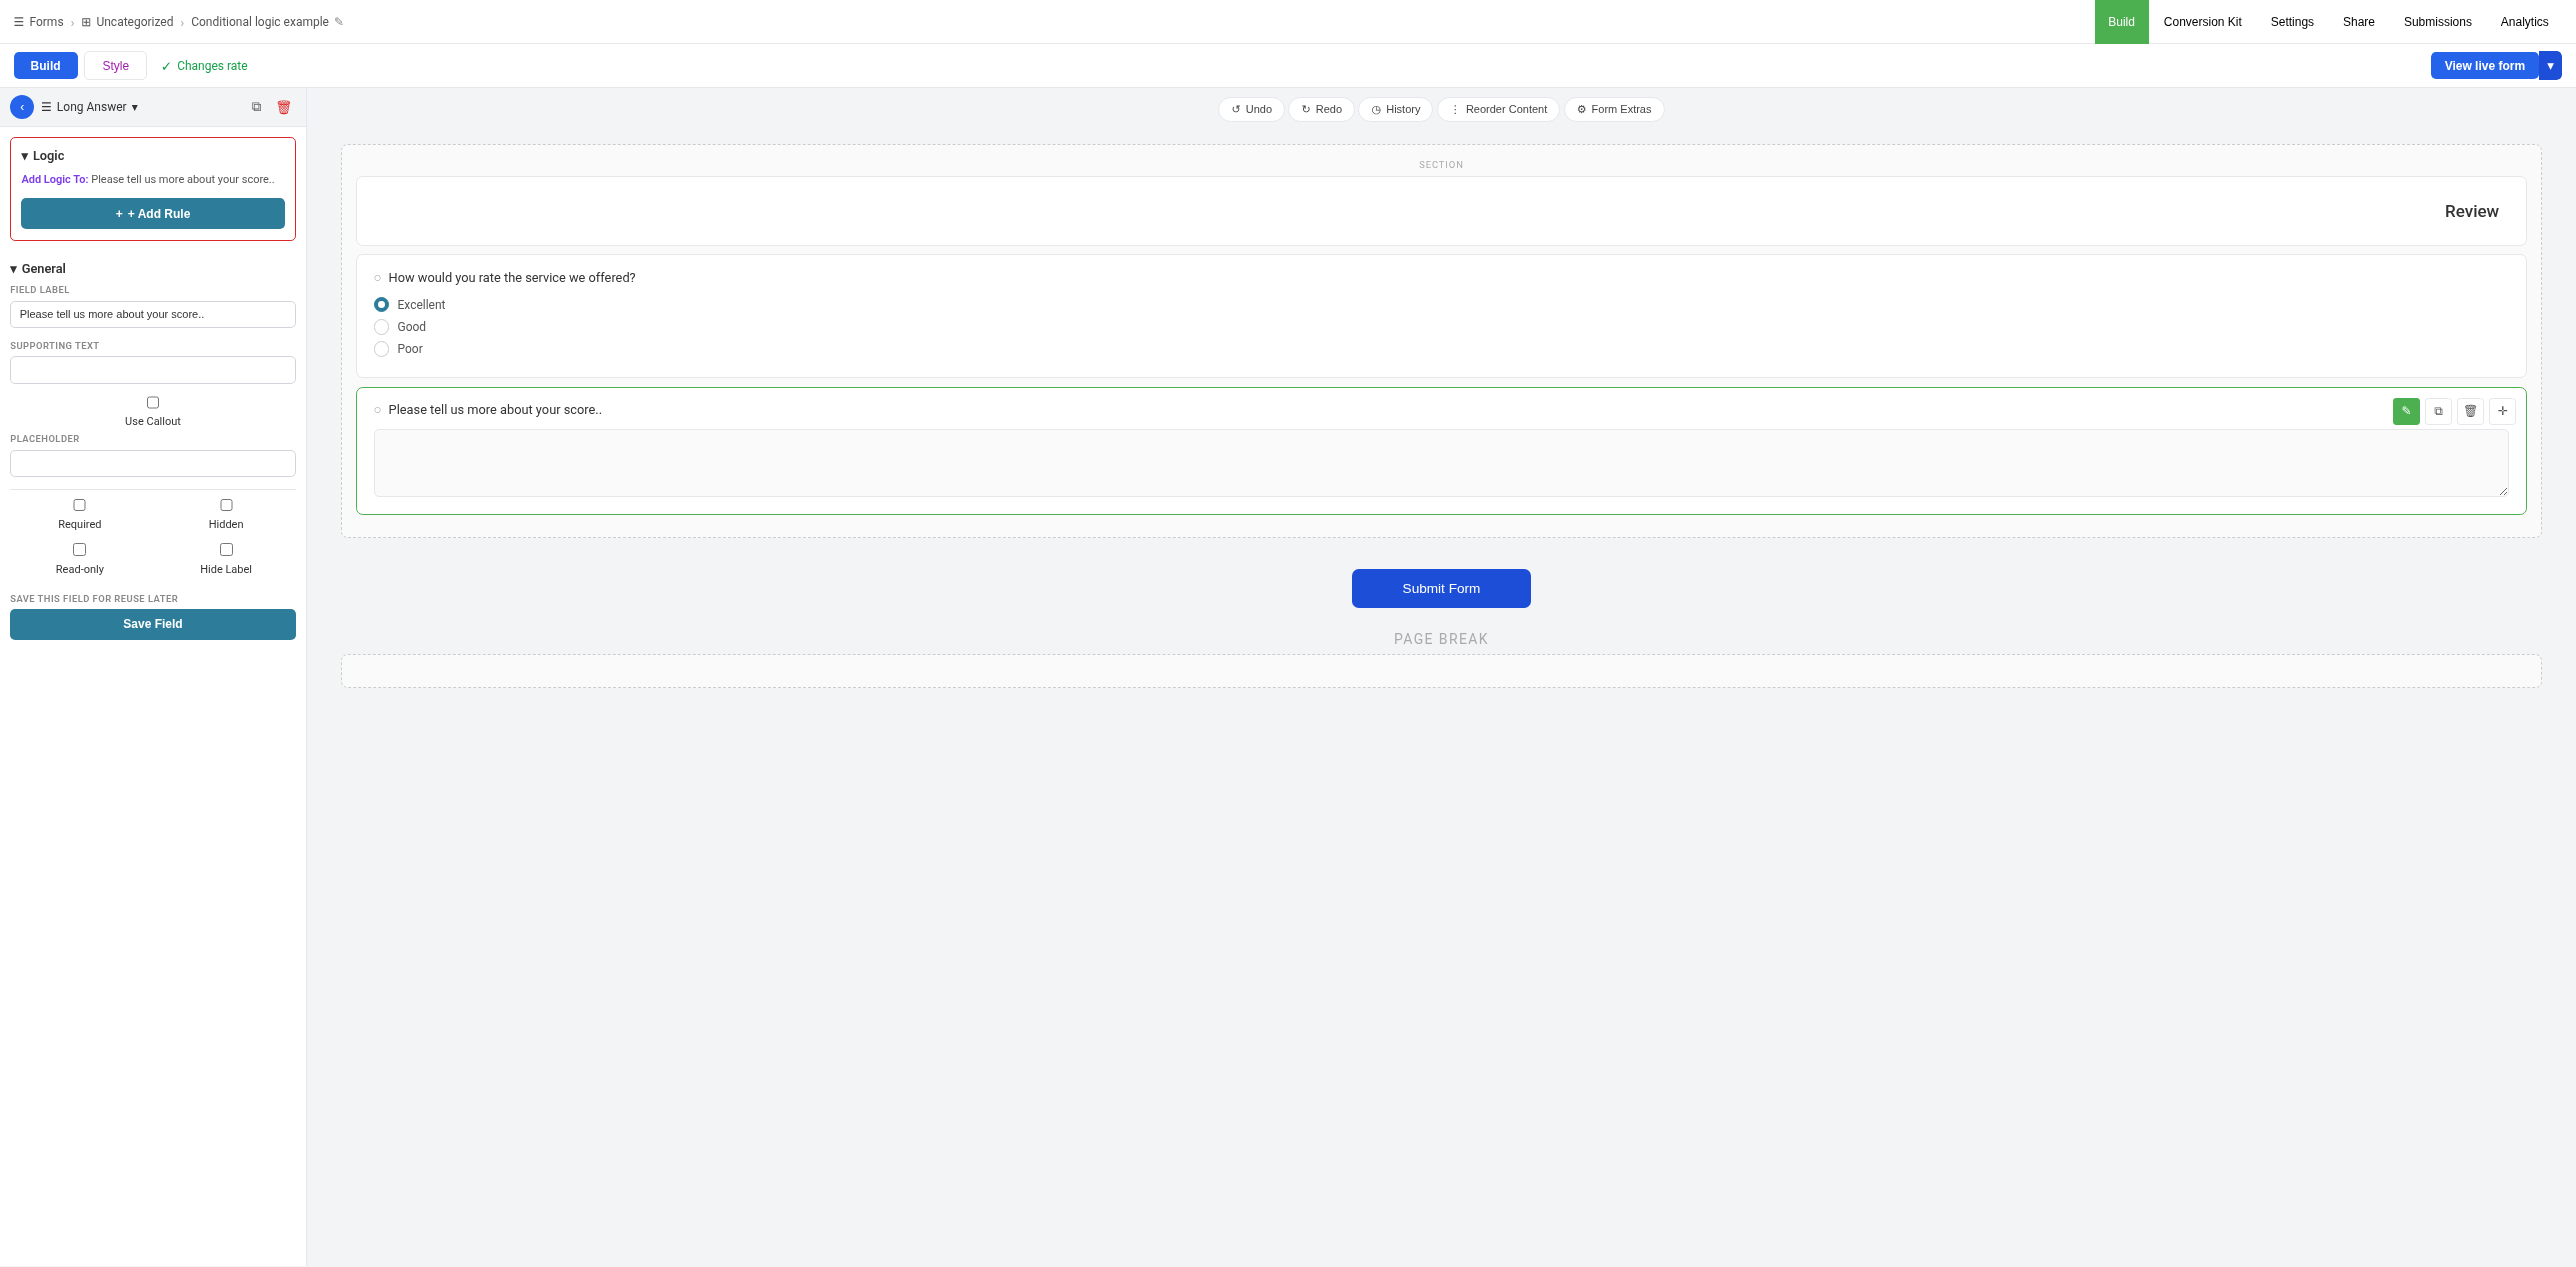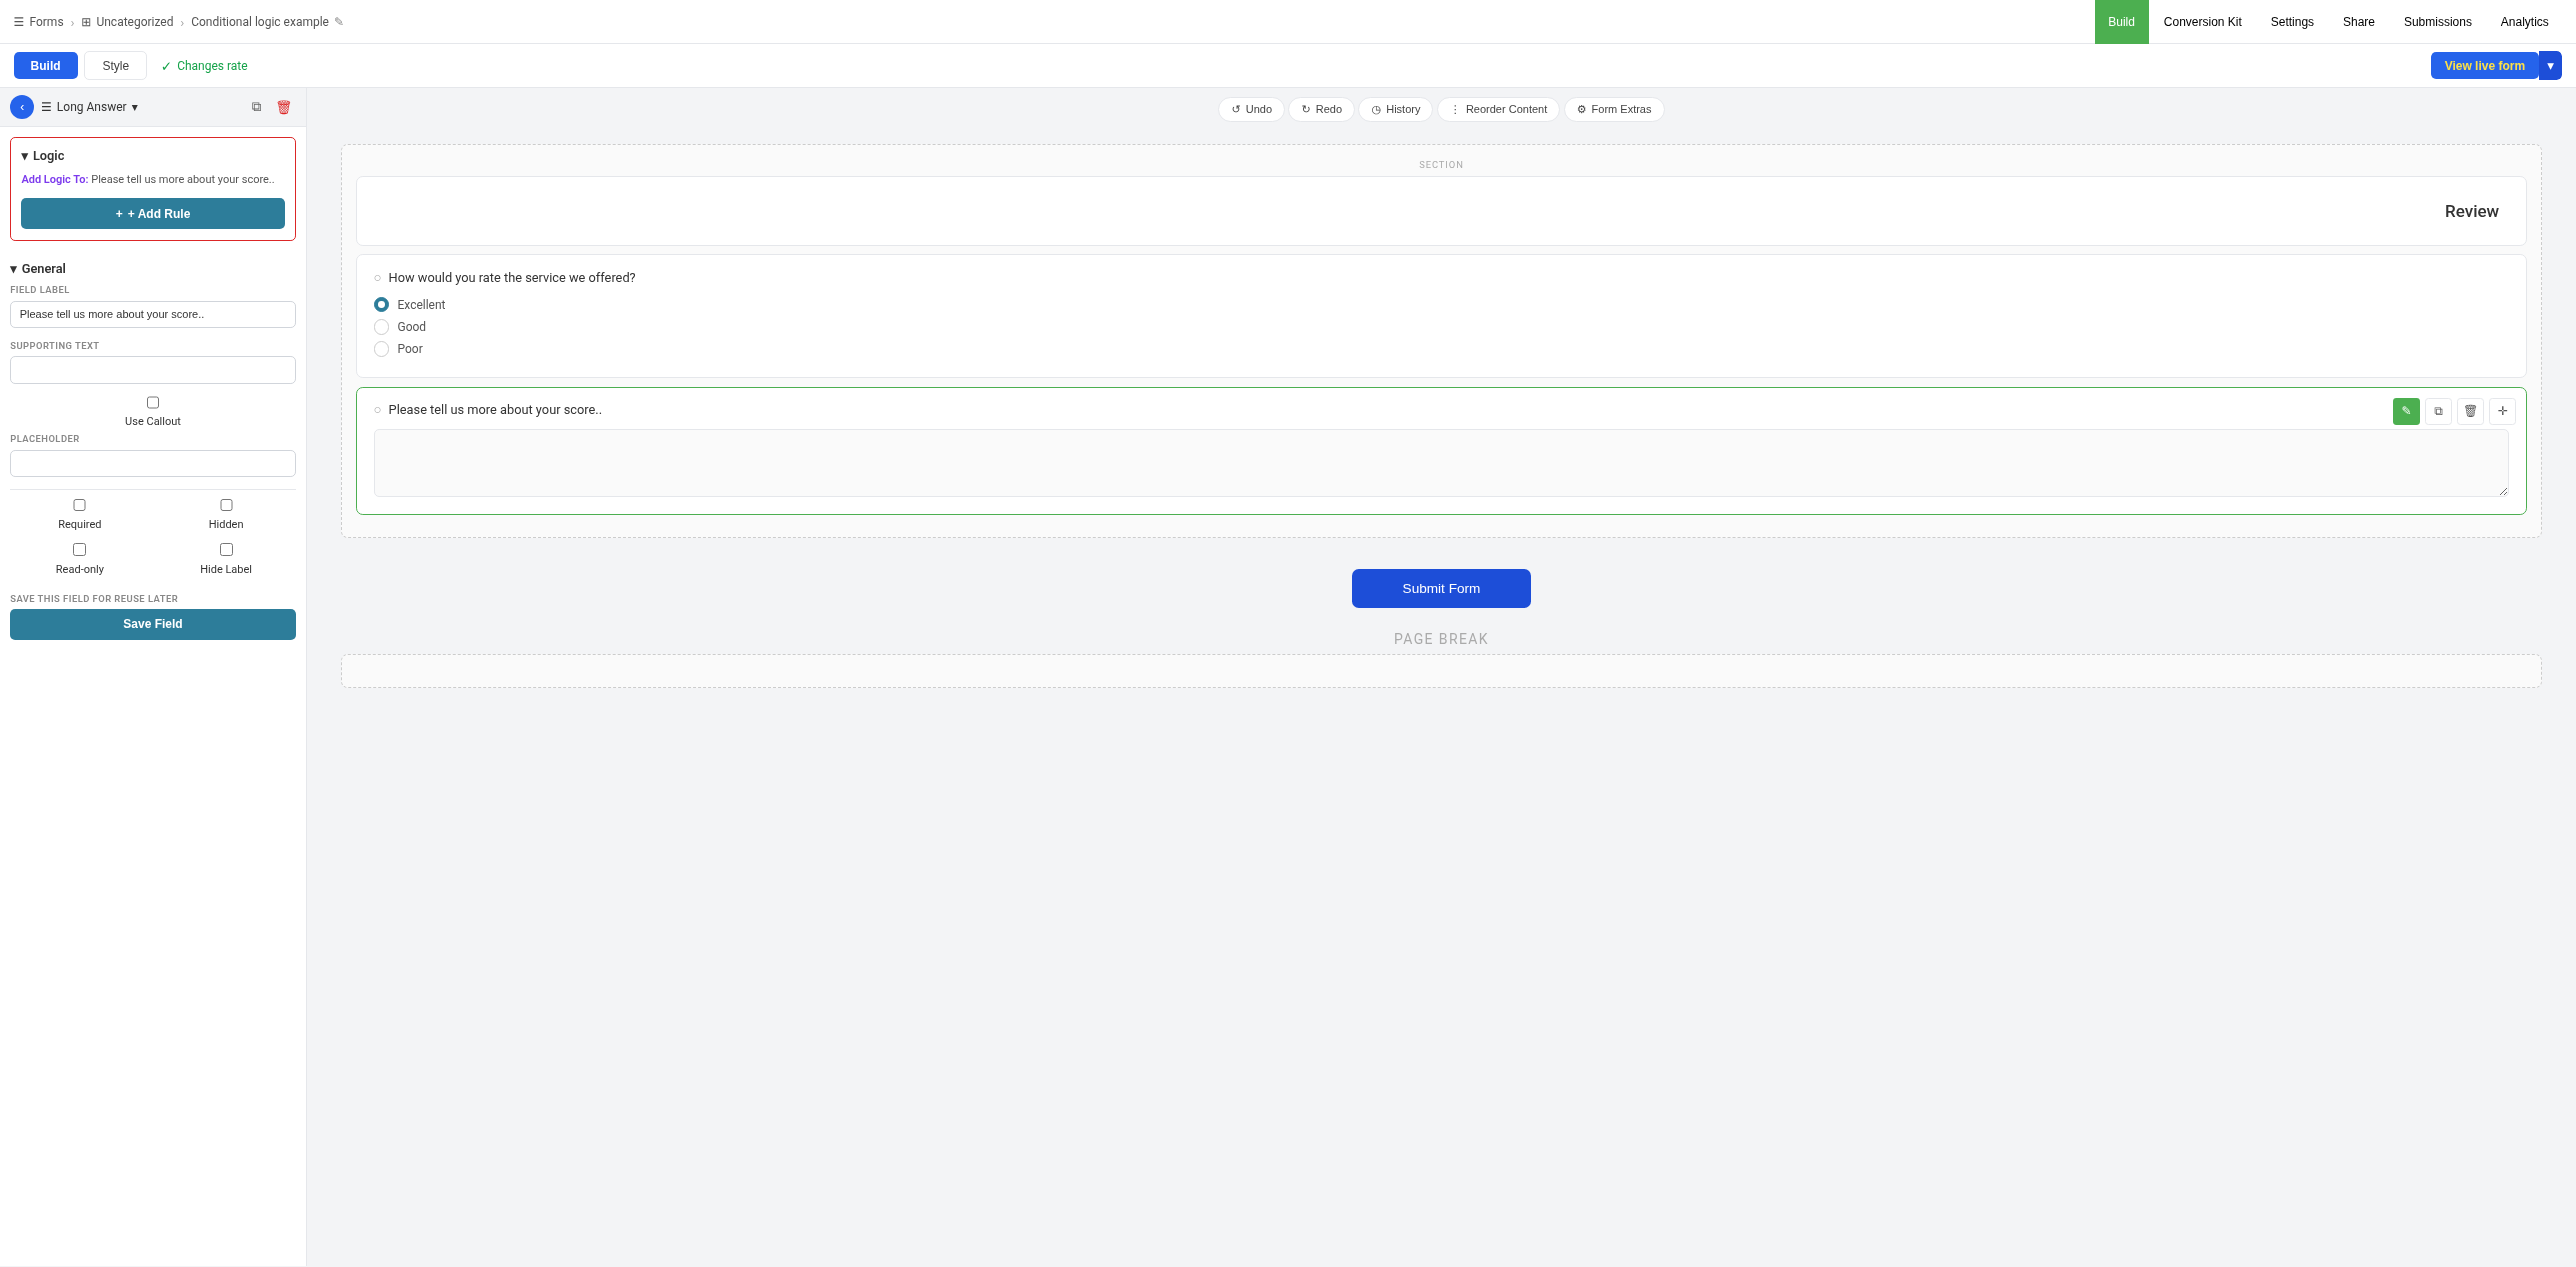--- a/index.html
+++ b/index.html
@@ -19,25 +19,25 @@
       border: none; background: none; height: 44px; display: flex; align-items: center;
     }
     .nav-tab.active { background: #4CAF50; color: #fff; border-radius: 0; }
 
     
     .toolbar {
       display: flex; align-items: center; background: #fff; border-bottom: 0.9px solid #e5e7eb;
       padding: 6.8px 13.6px; gap: 6.8px;
     }
     .btn-build { background: #2563eb; color: #fff; border: none; border-radius: 5.1px; padding: 6.8px 17px; font-size: 12px; font-weight: 600; cursor: pointer; }
-    .btn-style { background: #fff; color: #404040; border: 0.9px solid #e5e7eb; border-radius: 5.1px; padding: 6.8px 17px; font-size: 12px; cursor: pointer; }
+    .btn-style { background: #fff; color: #a21caf; border: 0.9px solid #e5e7eb; border-radius: 5.1px; padding: 6.8px 17px; font-size: 12px; cursor: pointer; }
     .changes-saved { display: flex; align-items: center; gap: 5.1px; color: #16a34a; font-size: 12px; margin-left: 6.8px; }
     .spacer { flex: 1; }
     .btn-view-live {
-      background: #2563eb; color: #fde047; border: none; border-radius: 5.1px; padding: 6.8px 17px;
+      background: #2563eb; color: #ffffff; border: none; border-radius: 5.1px; padding: 6.8px 17px;
       font-size: 12px; font-weight: 600; cursor: pointer; display: flex; align-items: center; gap: 0;
     }
     .btn-view-live-main { padding: 6.8px 13.6px; }
     .btn-view-live-arrow {
       background: #1d4ed8; border-left: 0.9px solid rgba(255,255,255,0.3);
       padding: 6.8px 8.5px; border-radius: 0 5.1px 5.1px 0; cursor: pointer; border: none; color: #fff;
     }
     .view-live-wrapper { display: flex; align-items: center; border-radius: 5.1px; overflow: hidden; }
 
     

